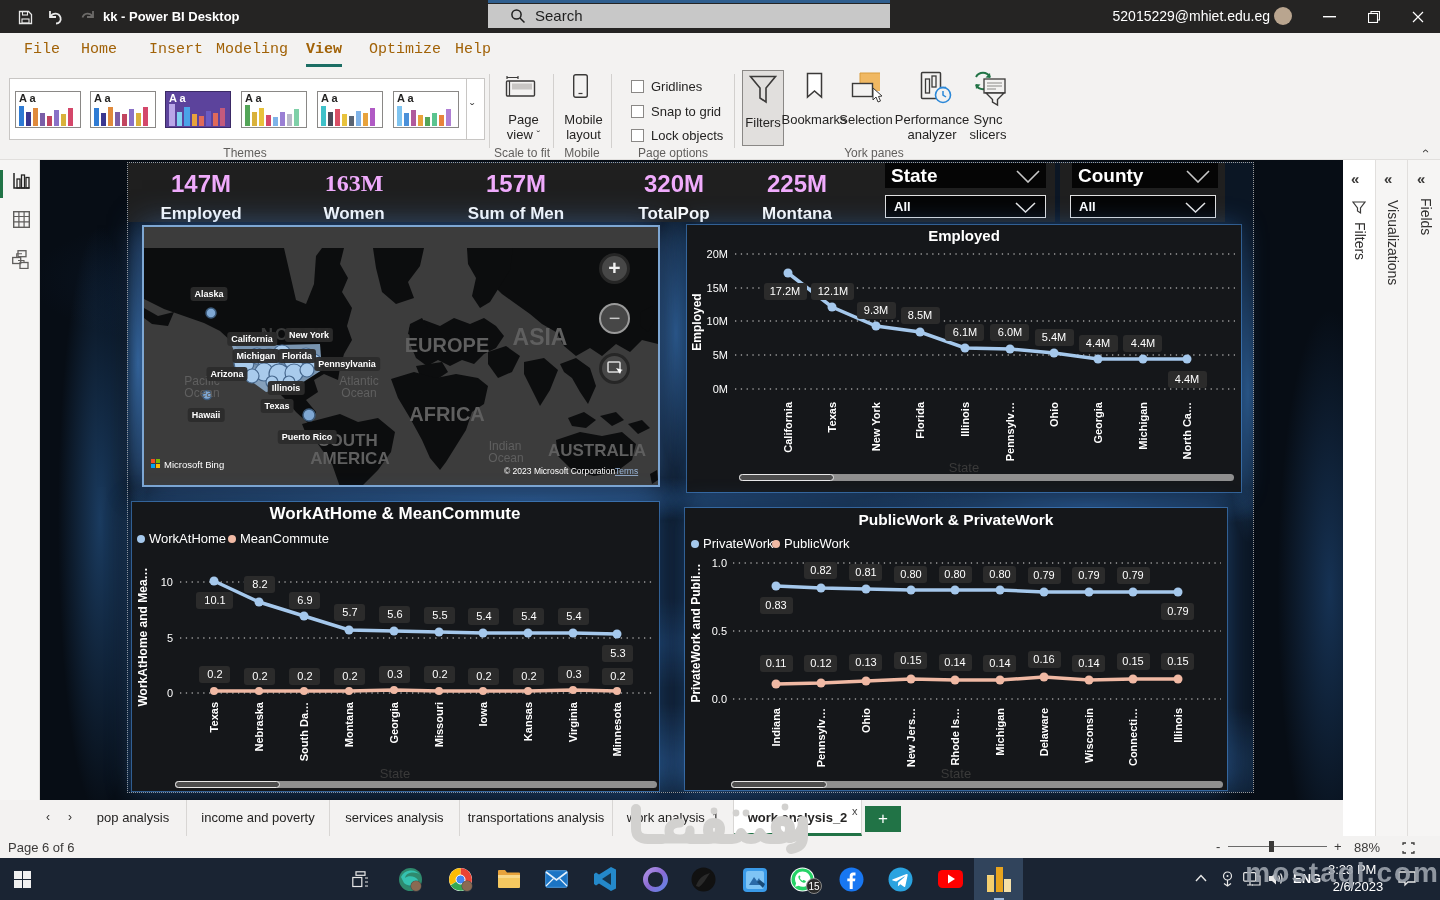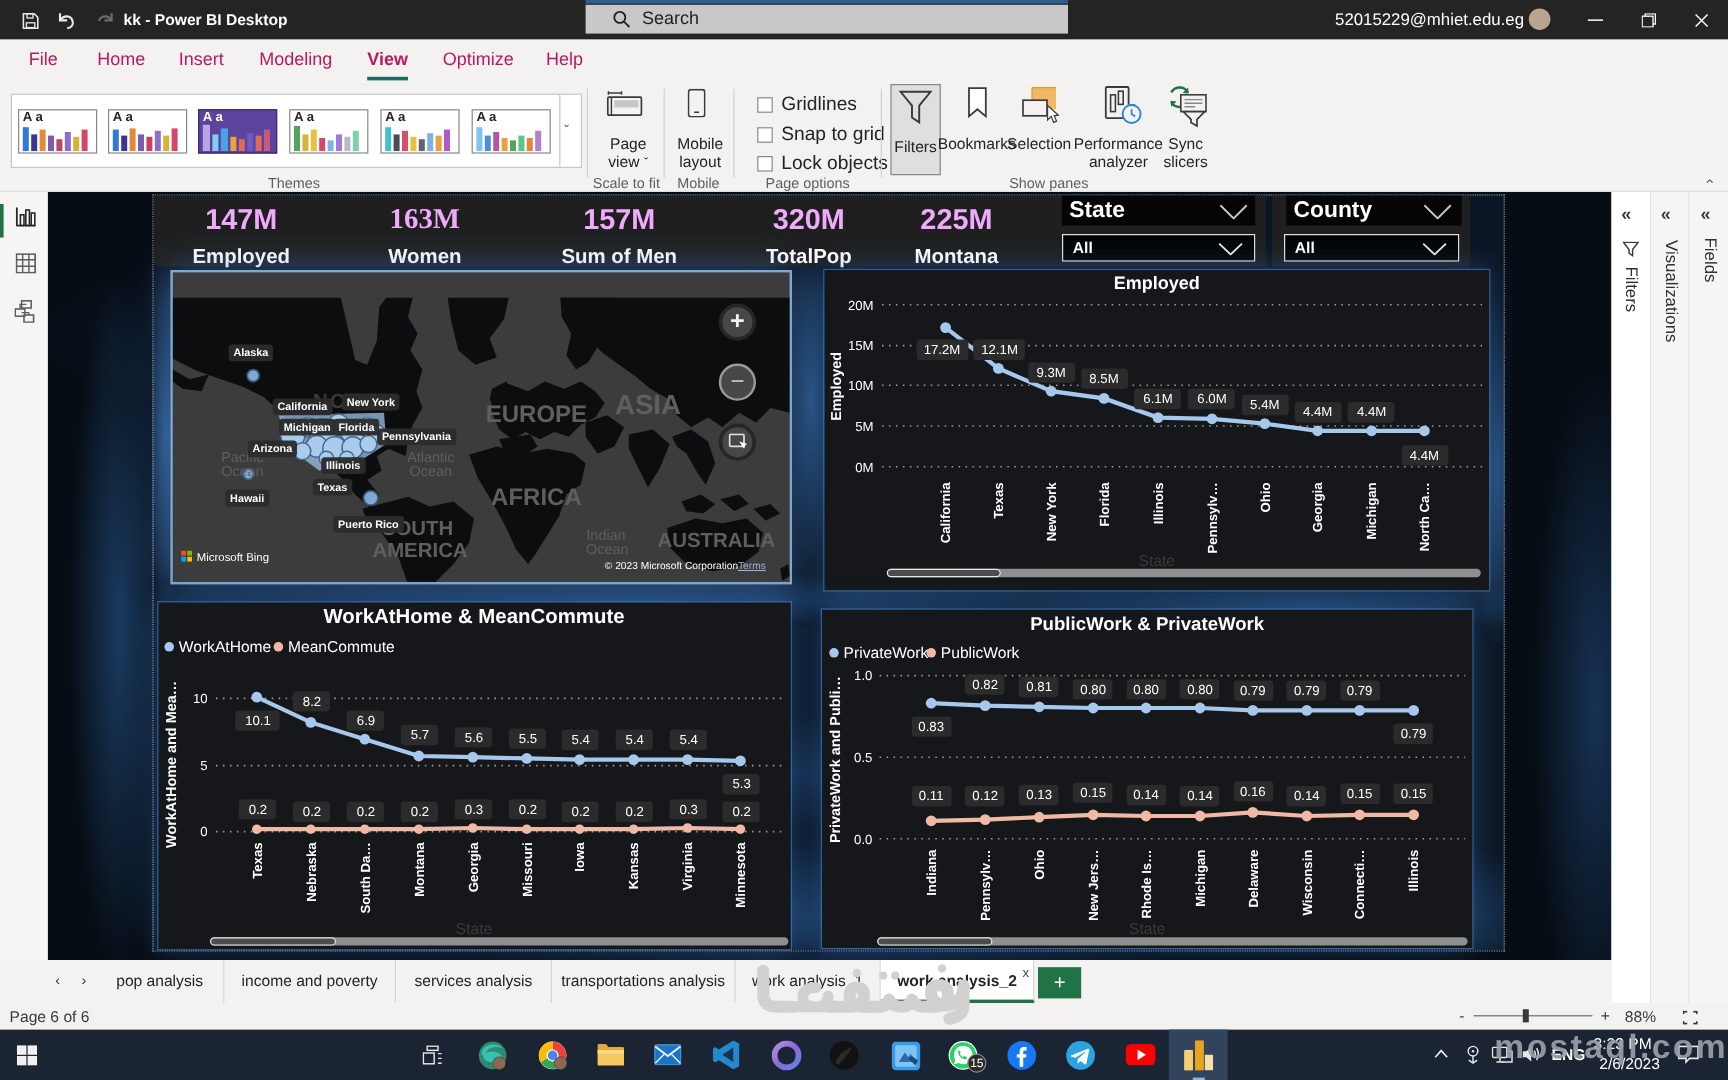--- a/index.html
+++ b/index.html
@@ -9,32 +9,32 @@
 
 
 #titlebar { position:absolute; left:0; top:0; width:1440px; height:33px; background:#252423; }
 #title-text { position:absolute; left:103px; top:9px; color:#fff; font-size:13px; font-weight:bold; }
 #searchbox { position:absolute; left:488px; top:4px; width:402px; height:24px; background:#c8c8c8; color:#1f1f1f; font-size:15px; line-height:24px; }
 #acct { position:absolute; right:170px; top:8px; color:#fff; font-size:14px; }
 #avatar { position:absolute; right:148px; top:7px; width:18px; height:18px; border-radius:50%; background:#b9a58f; }
 
 
 #menubar { position:absolute; left:0; top:33px; width:1440px; height:35px; background:#f3f2f1; }
-.menuitem { position:absolute; top:8px; font-size:15px; color:#be185d; }
+.menuitem { position:absolute; top:8px; font-size:15px; color:#a16207;font-family:Liberation Mono, monospace; }
 
 
 #ribbon { position:absolute; left:0; top:68px; width:1440px; height:92px; background:#f3f2f1; border-bottom:1px solid #e1dfdd; }
 .gsep { position:absolute; top:6px; width:1px; height:74px; background:#d2d0ce; }
 .glabel { position:absolute; top:78px; font-size:12px; color:#605e5c; text-align:center; }
 #themesbox { position:absolute; left:9px; top:10px; width:476px; height:62px; background:#fff; border:1px solid #c8c6c4; }
 .thumb { position:absolute; top:12px; width:66px; height:37px; background:#fff; border:1px solid #8a8886; }
 .thumb .aa { position:absolute; left:3px; top:0px; font-size:11px; font-weight:bold; color:#252423; }
 .thumb svg { position:absolute; left:2px; bottom:1px; }
 .ribbtn { position:absolute; font-size:13px; color:#252423; text-align:center; }
-.cbrow { position:absolute; left:631px; font-size:16px; color:#252423; }
+.cbrow { position:absolute; left:631px; font-size:13px; color:#252423; }
 .cbox { display:inline-block; width:13px; height:13px; border:1px solid #8a8886; background:#fff; vertical-align:-2px; margin-right:7px; }
 
 
 #sidebar { position:absolute; left:0; top:160px; width:40px; height:640px; background:#f6f5f4; border-right:1px solid #e1dfdd; }
 #canvas { position:absolute; left:40px; top:160px; width:1303px; height:640px; overflow:hidden;
   background:
     radial-gradient(ellipse 60px 420px at 60px 360px, rgba(45,105,170,.50), transparent 70%),
     radial-gradient(ellipse 75px 400px at 1290px 430px, rgba(40,95,160,.45), transparent 70%),
     radial-gradient(ellipse 400px 60px at 650px 637px, rgba(35,85,150,.30), transparent 70%),
     radial-gradient(ellipse 300px 100px at 200px 120px, rgba(30,75,135,.20), transparent 70%),
@@ -279,21 +279,21 @@
   <svg class="abs" style="left:968px; top:3px;" width="40" height="36" viewBox="0 0 40 36">
       <path d="M8 6 A 8 8 0 0 1 22 6" fill="none" stroke="#217346" stroke-width="2"></path>
       <path d="M22 2 L22.5 7 L17.5 6.5 Z" fill="#217346"></path>
       <path d="M22 14 A 8 8 0 0 1 8 14" fill="none" stroke="#217346" stroke-width="2"></path>
       <path d="M8 18 L7.5 13 L12.5 13.5 Z" fill="#217346"></path>
       <rect x="16" y="8" width="21" height="14" fill="#f3f2f1" stroke="#3b3a39" stroke-width="1.3"></rect>
       <path d="M19 12 L34 12 M19 15 L34 15 M19 18 L28 18" stroke="#8a8886" stroke-width="1.2"></path>
       <path d="M18 22 L36 22 L29.5 28.5 L29.5 34 L24.5 31 L24.5 28.5 Z" fill="#f3f2f1" stroke="#3b3a39" stroke-width="1.4"></path>
     </svg>
   <div class="ribbtn" style="left:960px; top:44px; width:56px;">Sync<br>slicers</div>
-  <div class="glabel" style="left:824px; width:100px;">Show panes</div>
+  <div class="glabel" style="left:824px; width:100px;">York panes</div>
   <div class="abs" style="left:1424px; top:76px; font-size:12px; color:#3b3a39; transform:rotate(90deg);">‹</div>
 </div>
 
 <div id="sidebar">
   <div style="position:absolute; left:0; top:10px; width:3px; height:28px; background:#217346;"></div>
   <svg style="position:absolute; left:13px; top:12px;" width="17" height="17" viewBox="0 0 17 17">
       <path d="M1 1 L1 16 L16.5 16" fill="none" stroke="#252423" stroke-width="1.5"></path>
       <rect x="4" y="7" width="3" height="9" fill="none" stroke="#252423" stroke-width="1.3"></rect>
       <rect x="8.5" y="3" width="3" height="13" fill="none" stroke="#252423" stroke-width="1.3"></rect>
       <rect x="13" y="5.5" width="3" height="10.5" fill="none" stroke="#252423" stroke-width="1.3"></rect>

